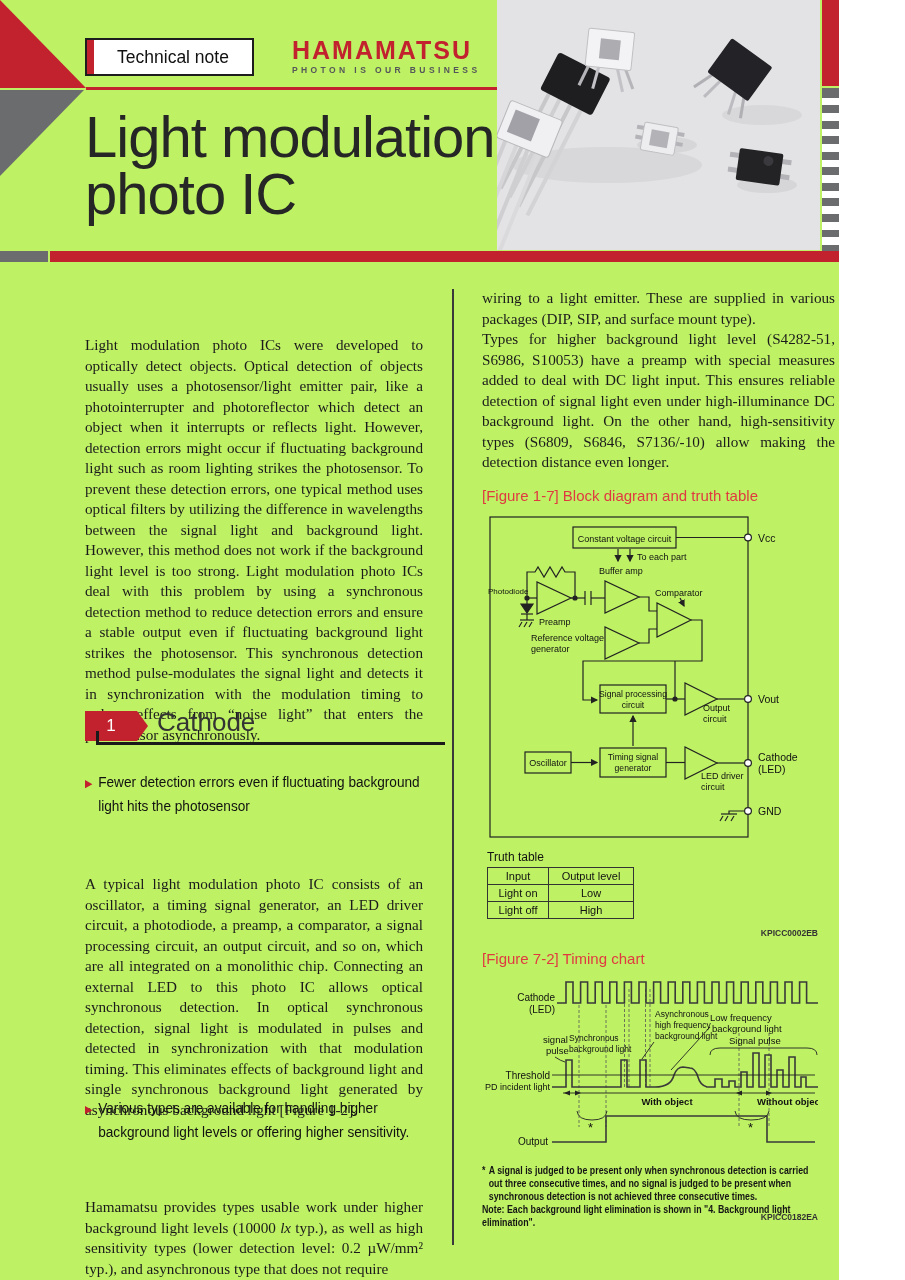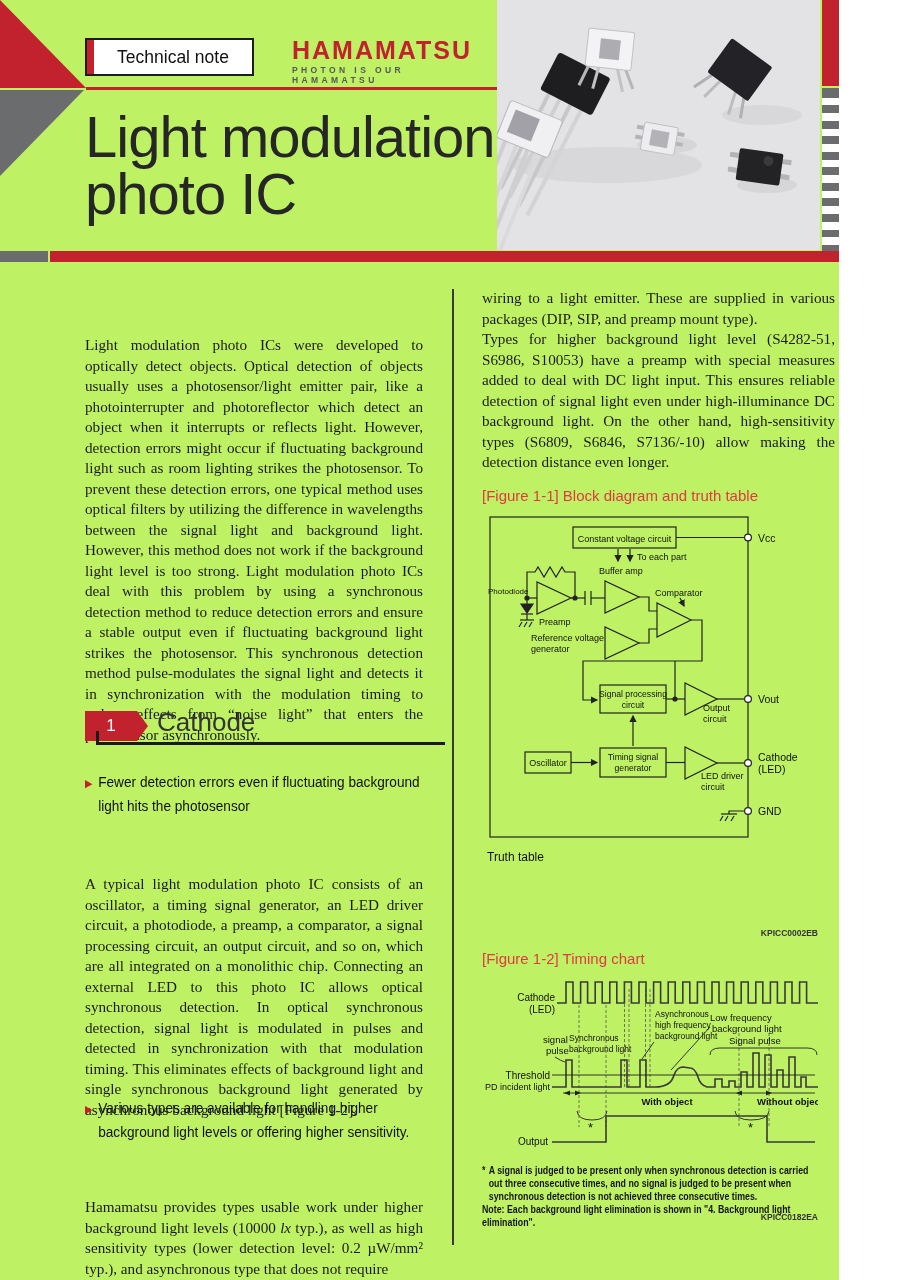--- a/index.html
+++ b/index.html
@@ -68,21 +68,21 @@
   <div class="abs tri-gray"></div>
   <div class="abs red-rule"></div>
 
   <div class="abs technote">
     <div class="bar"></div>
     <div class="lbl">Technical note</div>
   </div>
 
   <div class="abs brand">
     <div class="nm">HAMAMATSU</div>
-    <div class="tg">PHOTON IS OUR HAMAMATSU</div>
+    <div class="tg">PHOTON IS OUR BUSINESS</div>
   </div>
 
   <div class="abs photo">
     <svg viewBox="0 0 323 250" width="323" height="250">
       <rect x="0" y="0" width="323" height="250" fill="#e3e3e5"></rect>
       <ellipse cx="110" cy="165" rx="95" ry="18" fill="#c9c9cc" opacity="0.45"></ellipse>
       <ellipse cx="170" cy="145" rx="30" ry="8" fill="#c9c9cc" opacity="0.5"></ellipse>
       <ellipse cx="265" cy="115" rx="40" ry="10" fill="#c9c9cc" opacity="0.45"></ellipse>
       <ellipse cx="270" cy="185" rx="30" ry="8" fill="#c9c9cc" opacity="0.5"></ellipse>
 
@@ -171,24 +171,24 @@
 
   <div class="abs serif lcol" style="top:827px;">A typical light modulation photo IC consists of an oscillator, a timing signal generator, an LED driver circuit, a photodiode, a preamp, a comparator, a signal processing circuit, an output circuit, and so on, which are all integrated on a monolithic chip. Connecting an external LED to this photo IC allows optical synchronous detection. In optical synchronous detection, signal light is modulated in pulses and detected in synchronization with that modulation timing. This eliminates effects of background light and single synchronous background light generated by asynchronous background light [Figure 1-2].</div>
 
   <div class="abs bullet" style="left:85px;top:1096px;">
     <span class="mk">▶</span>
     <span>Various types are available for handling higher background light levels or offering higher sensitivity.</span>
   </div>
 
   <div class="abs serif lcol" style="top:1150px;"><span>Hamamatsu provides types usable work under higher background light levels (10000 </span><i>lx</i><span> typ.), as well as high sensitivity types (lower detection level: 0.2 µW/mm² typ.), and asynchronous type that does not require</span></div>
 
-  <div class="abs serif rcol" style="top:288px;">wiring to a light emitter. These are supplied in various packages (DIP, SIP, and preamp mount type).</div>
+  <div class="abs serif rcol" style="top:288px;">wiring to a light emitter. These are supplied in various packages (DIP, SIP, and surface mount type).</div>
   <div class="abs serif rcol" style="top:329px;">Types for higher background light level (S4282-51, S6986, S10053) have a preamp with special measures added to deal with DC light input. This ensures reliable detection of signal light even under high-illuminance DC background light. On the other hand, high-sensitivity types (S6809, S6846, S7136/-10) allow making the detection distance even longer.</div>
 
-  <div class="abs figcap" style="left:482px;top:487px;">[Figure 1-1] Block diagram and truth table</div>
+  <div class="abs figcap" style="left:482px;top:487px;">[Figure 1-7] Block diagram and truth table</div>
 
   <div class="abs" style="left:487px;top:514px;">
     <svg viewBox="0 0 360 332" width="360" height="332">
       <defs>
         <marker id="ah" markerWidth="7" markerHeight="7" refX="5" refY="3" orient="auto">
           <path d="M0,0L6,3L0,6Z" fill="#222"></path>
         </marker>
       </defs>
       <g stroke="#222" stroke-width="1.2" fill="none">
         <rect x="3" y="3" width="258" height="320"></rect>
@@ -273,24 +273,40 @@
         <text x="271" y="27.5" font-size="10.5">Vcc</text>
         <text x="271" y="189" font-size="10.5">Vout</text>
         <text x="271" y="247" font-size="10.5">Cathode</text>
         <text x="271" y="259" font-size="10.5">(LED)</text>
         <text x="271" y="301" font-size="10.5">GND</text>
       </g>
     </svg>
   </div>
 
   <div class="abs ttl-label" style="left:487px;top:850px;">Truth table</div>
+  <table class="truth abs" style="left:487px;top:867px;">
+    <tbody>
+        <tr>
+      <td class="c1">Input</td>
+      <td class="c2">Output level</td>
+    </tr>
+    <tr>
+      <td>Light on</td>
+      <td>Low</td>
+    </tr>
+    <tr>
+      <td>Light off</td>
+      <td>High</td>
+    </tr>
+  </tbody>
+    </table>
 
   <div class="abs figcode" style="left:482px;top:928px;">KPICC0002EB</div>
 
-  <div class="abs figcap" style="left:482px;top:950px;">[Figure 1-2] Timing chart</div>
+  <div class="abs figcap" style="left:482px;top:950px;">[Figure 7-2] Timing chart</div>
 
   <div class="abs" style="left:485px;top:975px;">
     <svg viewBox="0 0 333 196" width="333" height="196">
 
       <g stroke="#555" stroke-width="0.8" stroke-dasharray="3,2" fill="none">
         <line x1="94" y1="30" x2="94" y2="152"></line>
         <line x1="121" y1="30" x2="121" y2="152"></line>
         <line x1="139.5" y1="14" x2="139.5" y2="112"></line>
         <line x1="144" y1="14" x2="144" y2="112"></line>
         <line x1="160.5" y1="14" x2="160.5" y2="112"></line>

